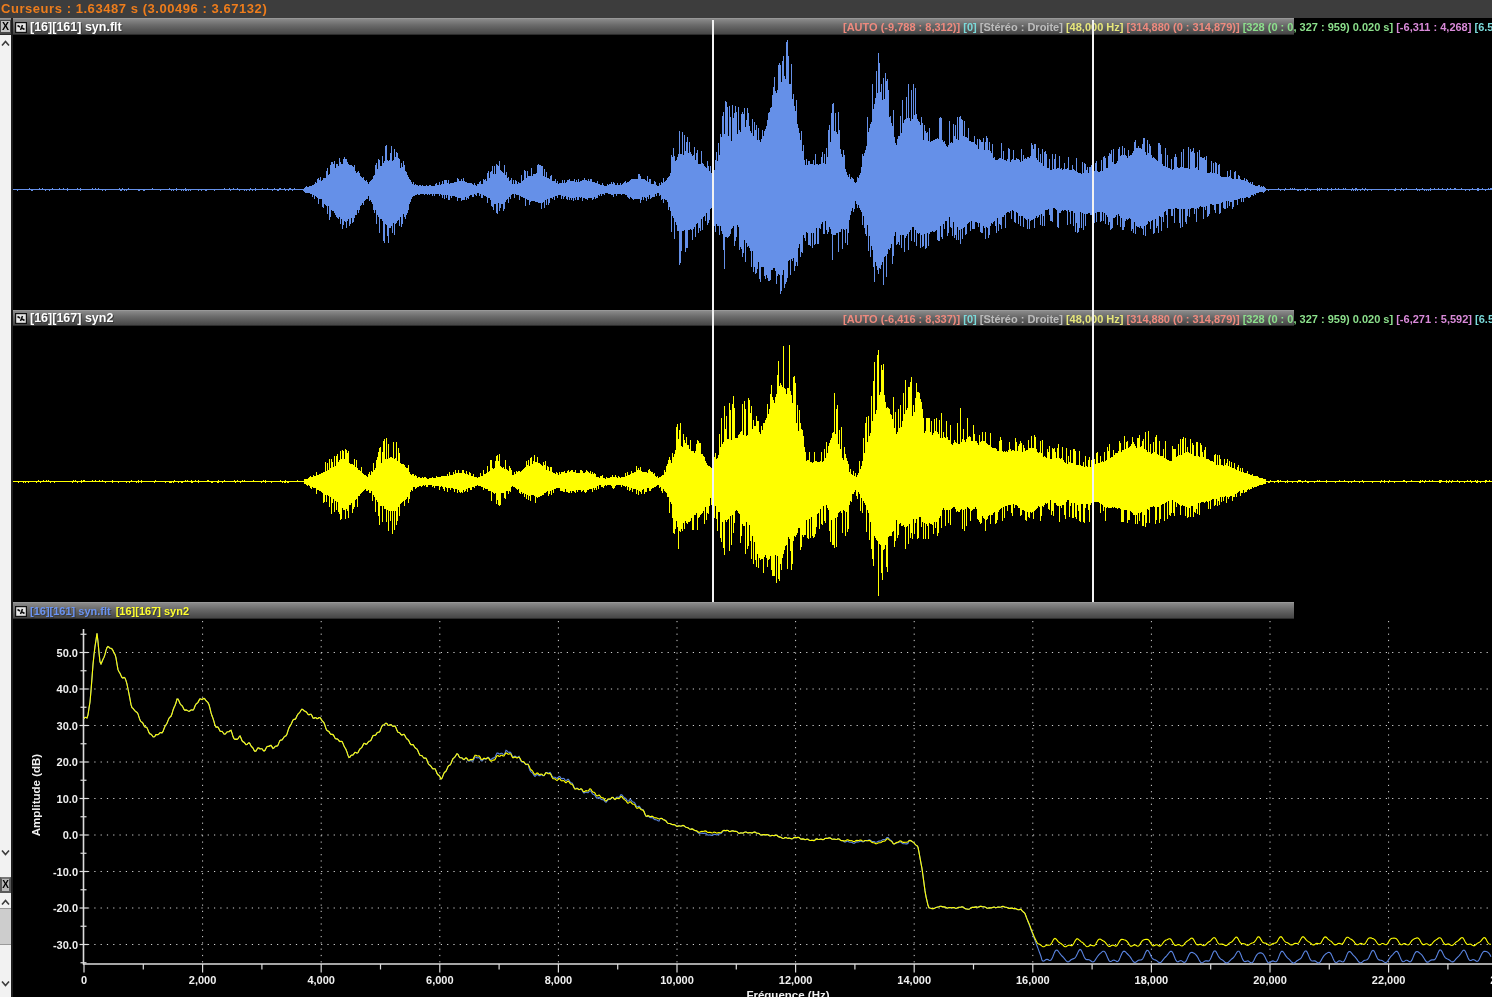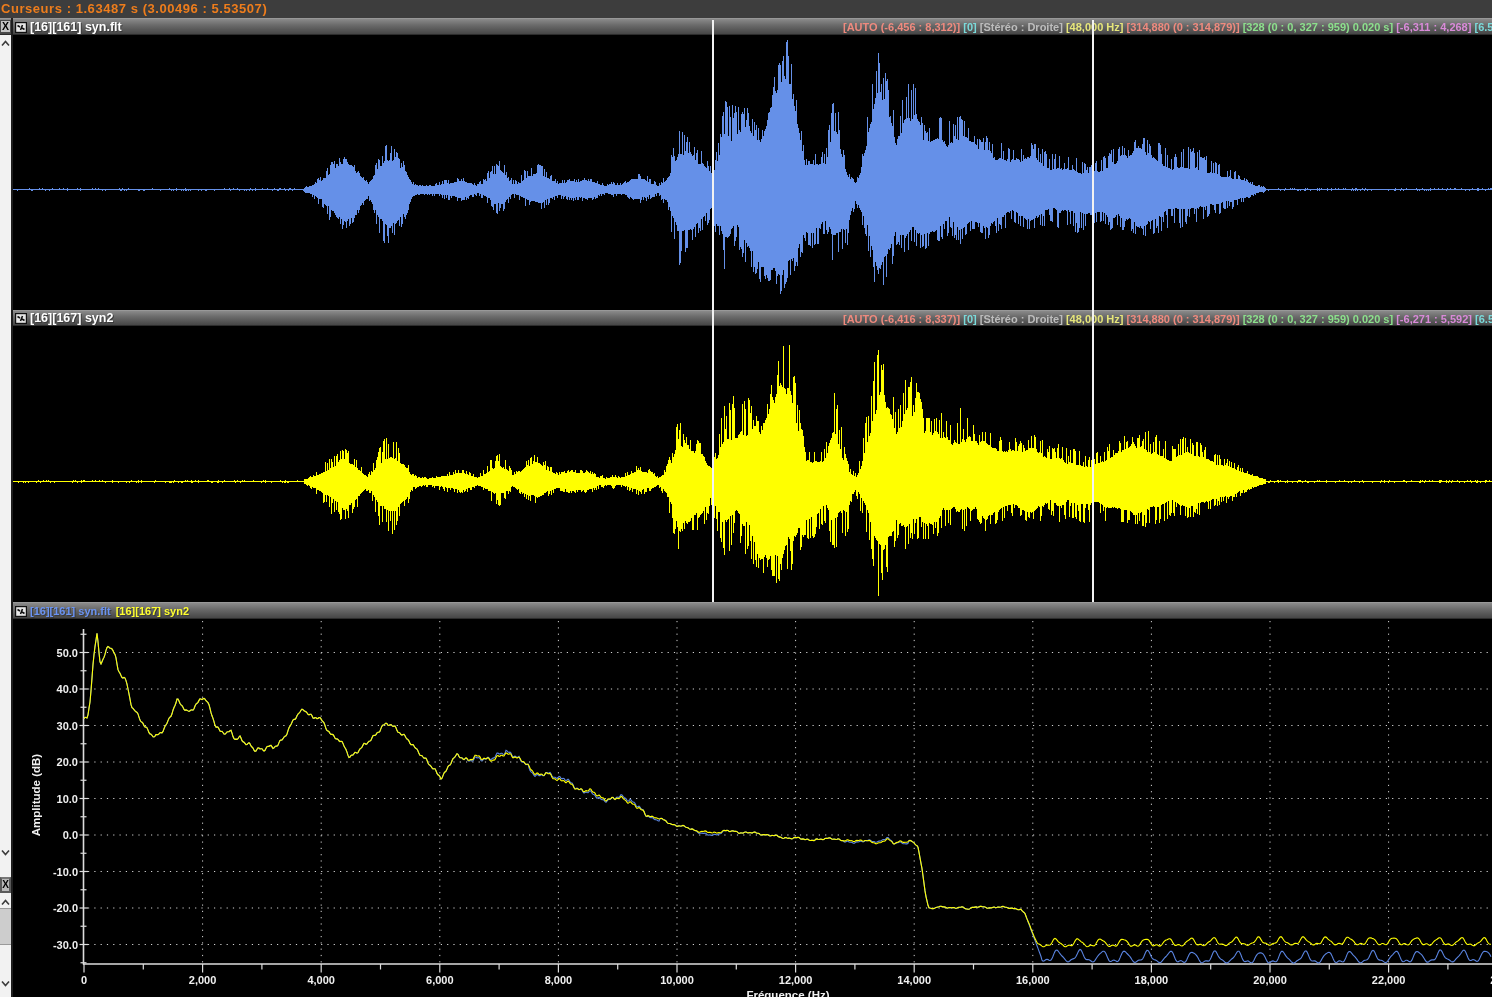--- a/index.html
+++ b/index.html
@@ -1,18 +1,18 @@
 <!DOCTYPE html>
 <html><head><meta charset="utf-8"><style>
 html,body{margin:0;padding:0;background:#000;}
 #scene{position:relative;width:1492px;height:997px;overflow:hidden;background:#000;
   font-family:"Liberation Sans",sans-serif;}
 .topbar{position:absolute;left:0;top:0;width:1492px;height:18px;background:#3d3d3d;
   color:#ee7d1c;font-size:13px;font-weight:bold;letter-spacing:0.55px;line-height:18px;white-space:nowrap;}
-.tbar{position:absolute;left:13px;width:1479px;
+.tbar{position:absolute;left:13px;width:1281px;
   background:linear-gradient(#8a8a8a,#6b6b6b 40%,#585858 70%,#464646);
   border-top:1px solid #989898;border-bottom:1px solid #2c2c2c;box-sizing:border-box;}
 .t1{top:18px;height:17px;}
 .t2{top:310px;height:16px;}
 .t3{top:602px;height:17px;}
 .ttext{position:absolute;left:2px;top:0;bottom:0;display:flex;align-items:center;
   color:#fff;font-size:12.5px;font-weight:bold;white-space:nowrap;text-shadow:1px 1px 0 #3a3a3a;}
 .ic{display:inline-block;margin-right:3px;position:relative;top:0.5px;line-height:0;}
 .info{position:absolute;left:830px;top:0;height:100%;line-height:16px;
   font-size:11px;font-weight:bold;white-space:nowrap;letter-spacing:0;}
@@ -31,29 +31,29 @@
 .thumb{position:absolute;left:0;top:908px;width:11px;height:37px;background:#cdcdcd;
   border-top:1px solid #9a9a9a;border-bottom:1px solid #9a9a9a;box-sizing:border-box;}
 .cursor{position:absolute;top:20px;width:2px;height:582px;background:#f2f2f2;}
 .gd{stroke:#d2d2d2;stroke-width:1;stroke-dasharray:1.2 5.1;}
 .ax{stroke:#dcdcdc;stroke-width:1.6;}
 .tk{stroke:#dcdcdc;stroke-width:1.2;}
 .lb{fill:#f0f0f0;font-size:11px;font-weight:bold;font-family:"Liberation Sans",sans-serif;}
 .lb2{fill:#f0f0f0;font-size:11.5px;font-weight:bold;font-family:"Liberation Sans",sans-serif;}
 </style></head><body>
 <div id="scene">
-  <div class="topbar"><span style="margin-left:1px">Curseurs : 1.63487 s (3.00496 : 5.53507)</span></div>
+  <div class="topbar"><span style="margin-left:1px">Curseurs : 1.63487 s (3.00496 : 3.67132)</span></div>
 
   <div style="position:absolute;left:0;top:18px;width:14px;height:17px;background:linear-gradient(#8a8a8a,#6b6b6b 40%,#585858 70%,#464646);border-top:1px solid #989898;border-bottom:1px solid #2c2c2c;box-sizing:border-box;"></div>
   <div class="tbar t1">
     <div class="ttext"><span class="ic"><svg width="12" height="11" viewBox="0 0 12 11">
             <rect x="0.5" y="0.5" width="11" height="10" fill="#e8e8e8" stroke="#111" stroke-width="1.4"></rect>
             <path d="M2.5 3.5 L5 5 M7 6 L9.5 7.5 M5.5 8 L7.5 3" stroke="#111" stroke-width="1.6" fill="none"></path>
           </svg></span>[16][161] syn.flt</div>
-    <div class="info"><span class="sal">[AUTO (-6,456 : 8,312)]</span> <span class="cyn">[0]</span> <span class="gry">[Stéréo : Droite]</span> <span class="yel">[48,000 Hz]</span> <span class="sal">[314,880 (0 : 314,879)]</span> <span class="grn">[328 (0 : 0, 327 : 959) 0.020 s]</span> <span class="mag">[-6,311 : 4,268]</span> <span class="cyn">[6.560 s]</span></div>
+    <div class="info"><span class="sal">[AUTO (-9,788 : 8,312)]</span> <span class="cyn">[0]</span> <span class="gry">[Stéréo : Droite]</span> <span class="yel">[48,000 Hz]</span> <span class="sal">[314,880 (0 : 314,879)]</span> <span class="grn">[328 (0 : 0, 327 : 959) 0.020 s]</span> <span class="mag">[-6,311 : 4,268]</span> <span class="cyn">[6.560 s]</span></div>
   </div>
   <div class="panel" style="top:35px;height:275px;">
     <svg width="1479" height="275" viewBox="13 0 1479 275" shape-rendering="crispEdges">
       <path d="M13 154V155M14 154V155M15 154V155M16 154V155M17 154V156M18 154V155M19 154V155M20 154V155M21 154V155M22 154V155M23 154V155M24 154V155M25 154V155M26 154V155M27 154V155M28 154V155M29 153V155M30 154V155M31 154V156M32 154V156M33 154V155M34 154V155M35 154V155M36 154V155M37 154V155M38 154V155M39 153V155M40 154V155M41 154V155M42 153V155M43 154V155M44 154V155M45 154V156M46 154V155M47 154V155M48 154V155M49 154V156M50 154V155M51 154V155M52 153V155M53 154V155M54 154V155M55 154V155M56 154V155M57 154V155M58 154V155M59 153V155M60 154V155M61 154V155M62 154V155M63 153V155M64 154V155M65 154V155M66 154V155M67 153V156M68 154V155M69 154V155M70 154V155M71 154V155M72 154V155M73 154V155M74 154V155M75 154V155M76 154V155M77 153V155M78 154V155M79 154V155M80 153V156M81 154V155M82 154V155M83 154V155M84 154V155M85 154V155M86 154V155M87 154V155M88 154V155M89 154V155M90 154V155M91 154V155M92 153V155M93 154V155M94 154V155M95 153V155M96 154V155M97 154V155M98 153V155M99 154V155M100 154V155M101 154V155M102 154V156M103 154V155M104 154V155M105 154V156M106 154V155M107 154V155M108 154V155M109 154V155M110 154V155M111 154V155M112 154V155M113 154V155M114 154V155M115 154V155M116 154V155M117 154V155M118 154V155M119 153V155M120 154V156M121 154V156M122 153V155M123 154V155M124 154V156M125 154V155M126 154V156M127 154V155M128 153V155M129 154V155M130 154V155M131 154V155M132 154V155M133 154V155M134 154V155M135 154V155M136 154V155M137 154V155M138 154V156M139 154V156M140 154V155M141 154V155M142 154V155M143 154V156M144 154V156M145 154V155M146 154V155M147 154V155M148 154V155M149 154V155M150 154V155M151 154V155M152 153V155M153 154V155M154 154V155M155 154V155M156 154V155M157 154V155M158 154V155M159 154V155M160 154V156M161 154V155M162 154V155M163 154V155M164 154V155M165 154V155M166 154V155M167 154V155M168 154V155M169 153V155M170 154V155M171 154V156M172 154V155M173 154V156M174 154V155M175 154V155M176 153V156M177 154V155M178 154V155M179 154V155M180 154V155M181 154V156M182 154V155M183 154V156M184 154V155M185 153V156M186 154V156M187 154V155M188 154V156M189 154V155M190 154V156M191 154V155M192 154V155M193 154V155M194 154V155M195 154V155M196 154V155M197 154V155M198 154V156M199 154V155M200 154V155M201 154V156M202 154V155M203 154V155M204 154V155M205 154V156M206 154V156M207 154V155M208 154V155M209 154V155M210 154V155M211 154V155M212 154V155M213 154V155M214 154V156M215 154V155M216 154V155M217 154V155M218 154V155M219 154V155M220 154V155M221 154V155M222 154V155M223 154V155M224 153V155M225 154V155M226 154V155M227 154V155M228 154V155M229 153V155M230 154V156M231 154V155M232 154V155M233 153V155M234 154V155M235 154V155M236 154V155M237 153V155M238 154V155M239 154V156M240 154V155M241 154V155M242 154V155M243 154V155M244 154V156M245 154V155M246 154V156M247 154V155M248 154V155M249 154V156M250 153V155M251 154V155M252 154V156M253 154V155M254 154V155M255 153V156M256 154V155M257 154V155M258 154V155M259 154V155M260 154V155M261 154V155M262 153V155M263 154V155M264 154V155M265 154V155M266 154V155M267 153V155M268 154V155M269 154V155M270 154V155M271 154V155M272 154V156M273 154V155M274 153V155M275 154V155M276 154V155M277 154V156M278 154V156M279 153V155M280 153V155M281 154V155M282 154V155M283 154V155M284 153V155M285 154V156M286 154V155M287 154V155M288 154V156M289 153V155M290 153V155M291 154V155M292 154V156M293 154V155M294 153V155M295 154V155M296 154V155M297 154V155M298 154V155M299 154V155M300 154V155M301 154V155M302 154V155M303 154V156M304 153V157M305 152V158M306 151V158M307 152V158M308 152V158M309 151V158M310 151V159M311 151V159M312 150V162M313 150V160M314 149V164M315 147V161M316 148V162M317 144V163M318 143V169M319 145V164M320 142V164M321 146V164M322 145V172M323 143V173M324 143V169M325 143V170M326 136V171M327 133V179M328 140V171M329 139V185M330 130V182M331 127V175M332 127V176M333 129V176M334 126V178M335 133V180M336 129V182M337 129V183M338 131V184M339 123V182M340 127V189M341 129V184M342 129V194M343 124V190M344 122V186M345 124V187M346 124V193M347 127V186M348 129V184M349 130V191M350 130V189M351 130V183M352 131V188M353 132V187M354 130V183M355 136V180M356 138V180M357 137V175M358 136V178M359 138V175M360 141V171M361 142V170M362 143V168M363 142V170M364 145V166M365 146V165M366 145V164M367 147V164M368 149V161M369 147V166M370 146V165M371 145V167M372 144V169M373 141V175M374 140V178M375 130V175M376 128V189M377 134V180M378 124V182M379 125V198M380 131V184M381 131V184M382 121V186M383 128V206M384 126V208M385 111V189M386 110V190M387 125V201M388 126V208M389 125V193M390 118V193M391 111V191M392 126V198M393 125V188M394 114V200M395 122V189M396 117V188M397 118V186M398 123V185M399 124V191M400 133V182M401 128V192M402 132V189M403 126V179M404 130V182M405 136V184M406 137V180M407 140V178M408 142V175M409 144V169M410 145V167M411 147V164M412 149V162M413 147V161M414 150V161M415 149V160M416 150V160M417 150V159M418 151V160M419 150V160M420 150V159M421 151V159M422 150V159M423 151V159M424 151V160M425 151V159M426 150V159M427 151V160M428 151V159M429 150V160M430 150V159M431 151V159M432 151V161M433 151V159M434 151V161M435 149V159M436 148V159M437 150V159M438 150V159M439 147V161M440 150V159M441 149V160M442 146V163M443 149V160M444 145V164M445 145V160M446 145V163M447 148V160M448 145V165M449 149V165M450 148V161M451 148V163M452 148V161M453 148V161M454 147V161M455 147V162M456 147V162M457 143V166M458 144V163M459 146V163M460 146V163M461 144V166M462 146V165M463 143V165M464 146V165M465 147V162M466 147V165M467 148V163M468 148V164M469 148V161M470 148V160M471 148V160M472 149V162M473 150V162M474 148V159M475 150V160M476 151V161M477 149V158M478 149V158M479 147V161M480 146V159M481 149V163M482 149V163M483 144V160M484 145V161M485 144V161M486 146V162M487 138V168M488 136V163M489 143V163M490 137V165M491 136V171M492 131V172M493 139V175M494 131V169M495 139V169M496 129V178M497 130V179M498 131V168M499 126V176M500 135V173M501 136V169M502 137V169M503 138V176M504 130V174M505 140V167M506 137V165M507 143V164M508 142V168M509 146V162M510 145V164M511 143V160M512 149V159M513 145V159M514 149V163M515 145V159M516 146V160M517 149V160M518 147V160M519 148V165M520 148V161M521 140V162M522 146V162M523 145V163M524 135V163M525 136V171M526 143V164M527 136V165M528 141V165M529 141V170M530 141V167M531 133V166M532 141V166M533 139V166M534 139V166M535 139V167M536 138V167M537 130V167M538 129V168M539 130V168M540 130V168M541 131V174M542 131V168M543 141V167M544 134V173M545 142V165M546 137V170M547 143V164M548 143V170M549 144V168M550 141V163M551 140V163M552 146V164M553 146V162M554 146V165M555 144V161M556 148V161M557 146V163M558 149V160M559 148V160M560 148V160M561 148V164M562 145V161M563 148V164M564 145V162M565 148V161M566 147V164M567 145V165M568 145V162M569 144V165M570 146V163M571 146V165M572 146V163M573 146V166M574 144V163M575 147V165M576 145V162M577 147V165M578 144V165M579 147V162M580 146V163M581 146V162M582 145V166M583 145V163M584 143V163M585 145V164M586 145V164M587 146V165M588 144V163M589 146V163M590 144V163M591 144V163M592 147V165M593 147V164M594 147V162M595 148V164M596 148V163M597 146V163M598 149V160M599 149V161M600 150V159M601 150V161M602 148V159M603 150V159M604 151V160M605 151V158M606 151V158M607 149V158M608 150V159M609 149V159M610 149V159M611 147V160M612 149V160M613 147V162M614 148V159M615 150V159M616 150V161M617 148V159M618 150V159M619 150V159M620 148V159M621 150V160M622 149V159M623 148V159M624 147V159M625 146V160M626 148V160M627 147V162M628 147V163M629 146V164M630 145V162M631 144V163M632 144V164M633 144V165M634 144V164M635 144V164M636 144V164M637 144V164M638 139V164M639 139V164M640 141V168M641 144V165M642 144V162M643 144V165M644 144V162M645 145V163M646 146V166M647 141V162M648 147V164M649 144V160M650 144V164M651 149V163M652 149V162M653 149V162M654 146V162M655 147V159M656 150V161M657 151V158M658 151V158M659 148V161M660 150V160M661 147V165M662 148V164M663 143V168M664 147V164M665 146V165M666 145V165M667 143V167M668 142V175M669 141V172M670 138V176M671 120V197M672 122V181M673 113V183M674 121V204M675 126V187M676 125V190M677 122V196M678 119V196M679 96V230M680 119V228M681 119V216M682 97V196M683 120V196M684 100V195M685 116V217M686 107V213M687 102V213M688 118V195M689 107V195M690 117V194M691 119V195M692 121V205M693 120V194M694 112V192M695 125V202M696 118V189M697 115V188M698 129V198M699 129V193M700 129V196M701 116V184M702 128V195M703 129V182M704 131V181M705 132V186M706 133V178M707 126V190M708 131V188M709 136V185M710 131V174M711 138V173M712 133V177M713 136V190M714 135V191M715 125V197M716 117V189M717 126V191M718 108V191M719 120V200M720 99V191M721 102V196M722 81V199M723 77V215M724 99V234M725 66V202M726 67V202M727 72V203M728 101V202M729 71V201M730 82V199M731 106V194M732 70V193M733 83V191M734 78V211M735 71V206M736 77V202M737 99V190M738 72V192M739 95V215M740 97V212M741 79V214M742 77V222M743 79V218M744 73V205M745 92V227M746 85V208M747 73V212M748 78V211M749 91V213M750 96V216M751 98V232M752 84V216M753 101V237M754 87V232M755 95V239M756 90V238M757 105V234M758 93V227M759 105V244M760 107V247M761 104V232M762 95V232M763 101V232M764 96V241M765 94V244M766 91V240M767 85V243M768 78V246M769 77V246M770 73V245M771 72V235M772 60V235M773 52V233M774 42V233M775 56V236M776 58V249M777 55V241M778 30V239M779 28V240M780 30V259M781 47V256M782 26V240M783 21V235M784 41V253M785 44V249M786 7V247M787 5V243M788 21V226M789 49V225M790 49V240M791 29V224M792 64V226M793 59V223M794 71V236M795 76V231M796 65V227M797 89V231M798 93V213M799 98V209M800 105V222M801 96V217M802 116V218M803 110V200M804 125V203M805 130V206M806 124V197M807 130V198M808 126V210M809 126V210M810 129V211M811 129V198M812 129V213M813 125V198M814 130V210M815 119V209M816 129V193M817 129V209M818 130V209M819 129V193M820 129V194M821 122V189M822 117V187M823 128V199M824 119V199M825 129V186M826 113V195M827 122V199M828 95V197M829 90V192M830 107V194M831 78V199M832 69V225M833 68V200M834 96V200M835 78V200M836 97V198M837 99V198M838 77V217M839 95V197M840 114V197M841 119V194M842 122V214M843 115V194M844 120V195M845 134V208M846 137V194M847 140V210M848 142V198M849 139V185M850 144V180M851 142V176M852 143V173M853 144V177M854 147V174M855 148V166M856 147V169M857 142V173M858 143V170M859 140V173M860 138V175M861 132V177M862 119V190M863 121V181M864 118V193M865 115V199M866 111V201M867 82V190M868 97V216M869 93V201M870 89V222M871 87V211M872 49V215M873 74V232M874 69V247M875 63V227M876 36V231M877 58V235M878 18V239M879 28V233M880 57V234M881 49V230M882 65V227M883 43V250M884 64V222M885 38V221M886 46V242M887 44V219M888 55V214M889 82V215M890 81V213M891 88V209M892 91V229M893 75V221M894 102V201M895 108V197M896 110V210M897 104V209M898 101V207M899 101V210M900 81V200M901 98V213M902 65V200M903 88V200M904 85V217M905 84V203M906 62V201M907 83V199M908 49V215M909 83V197M910 86V195M911 55V206M912 84V192M913 49V192M914 80V207M915 53V195M916 79V211M917 84V198M918 86V199M919 87V198M920 90V213M921 82V200M922 88V212M923 105V211M924 90V199M925 96V214M926 98V213M927 97V198M928 106V211M929 93V199M930 107V197M931 106V197M932 106V196M933 105V197M934 105V197M935 104V196M936 104V195M937 103V205M938 104V206M939 83V206M940 82V191M941 83V202M942 105V204M943 107V189M944 106V194M945 109V186M946 111V186M947 112V201M948 110V198M949 86V182M950 108V192M951 107V193M952 108V201M953 89V187M954 101V203M955 90V200M956 104V205M957 82V192M958 105V205M959 82V195M960 81V209M961 84V194M962 85V204M963 101V193M964 86V192M965 102V200M966 102V199M967 103V189M968 93V188M969 106V187M970 106V196M971 107V186M972 107V194M973 107V194M974 101V194M975 109V187M976 110V187M977 104V188M978 114V192M979 104V188M980 105V197M981 107V198M982 107V198M983 103V191M984 115V193M985 107V204M986 101V192M987 103V193M988 115V203M989 107V200M990 116V191M991 118V188M992 109V189M993 123V187M994 122V186M995 125V191M996 125V198M997 125V183M998 124V196M999 123V189M1000 123V190M1001 108V194M1002 124V182M1003 116V182M1004 125V180M1005 125V193M1006 126V178M1007 124V177M1008 113V177M1009 114V178M1010 127V176M1011 125V184M1012 124V175M1013 115V176M1014 125V187M1015 125V188M1016 123V177M1017 124V178M1018 124V189M1019 125V181M1020 127V191M1021 114V181M1022 126V181M1023 120V192M1024 124V183M1025 123V184M1026 124V185M1027 122V194M1028 122V184M1029 123V194M1030 121V186M1031 108V185M1032 110V185M1033 114V184M1034 109V193M1035 109V183M1036 123V181M1037 125V183M1038 113V182M1039 127V180M1040 119V190M1041 128V179M1042 114V191M1043 131V181M1044 117V191M1045 116V175M1046 119V175M1047 133V175M1048 133V174M1049 124V180M1050 135V186M1051 135V186M1052 119V187M1053 134V173M1054 124V173M1055 119V174M1056 134V175M1057 133V192M1058 133V193M1059 121V178M1060 134V178M1061 133V176M1062 135V175M1063 134V176M1064 128V175M1065 134V175M1066 134V176M1067 133V190M1068 122V175M1069 135V177M1070 135V189M1071 135V176M1072 130V176M1073 134V191M1074 135V178M1075 136V197M1076 123V188M1077 137V198M1078 138V197M1079 138V193M1080 138V177M1081 139V193M1082 127V178M1083 138V195M1084 128V179M1085 129V191M1086 135V179M1087 132V179M1088 138V178M1089 132V178M1090 132V180M1091 130V180M1092 137V180M1093 136V180M1094 136V188M1095 128V178M1096 126V187M1097 136V177M1098 137V177M1099 137V177M1100 136V187M1101 125V186M1102 136V177M1103 122V186M1104 121V178M1105 123V189M1106 133V180M1107 133V182M1108 121V190M1109 118V187M1110 119V195M1111 115V194M1112 127V193M1113 114V183M1114 129V183M1115 129V182M1116 128V180M1117 126V190M1118 114V179M1119 112V181M1120 121V192M1121 120V183M1122 111V195M1123 120V195M1124 113V192M1125 120V186M1126 121V184M1127 123V185M1128 115V184M1129 121V183M1130 120V184M1131 120V196M1132 118V194M1133 116V198M1134 107V187M1135 105V199M1136 113V191M1137 113V192M1138 111V192M1139 113V193M1140 113V191M1141 114V193M1142 109V194M1143 103V200M1144 103V191M1145 117V201M1146 120V190M1147 105V189M1148 118V186M1149 109V187M1150 111V194M1151 120V186M1152 123V185M1153 122V199M1154 123V198M1155 124V184M1156 125V193M1157 126V191M1158 108V198M1159 108V181M1160 110V182M1161 119V196M1162 129V182M1163 131V187M1164 131V177M1165 113V176M1166 132V180M1167 120V193M1168 133V174M1169 133V174M1170 134V174M1171 124V181M1172 135V181M1173 134V174M1174 122V188M1175 119V173M1176 122V173M1177 132V174M1178 133V174M1179 133V188M1180 132V193M1181 117V174M1182 132V192M1183 114V174M1184 133V174M1185 133V187M1186 133V189M1187 133V181M1188 112V174M1189 134V182M1190 114V174M1191 117V173M1192 116V173M1193 113V173M1194 118V179M1195 133V174M1196 132V187M1197 117V173M1198 135V174M1199 115V172M1200 122V171M1201 122V172M1202 123V172M1203 123V184M1204 122V172M1205 125V175M1206 121V171M1207 138V182M1208 138V181M1209 138V179M1210 137V169M1211 126V169M1212 138V170M1213 128V170M1214 138V175M1215 127V178M1216 128V169M1217 139V169M1218 130V169M1219 129V179M1220 141V178M1221 142V168M1222 142V167M1223 142V173M1224 142V174M1225 142V174M1226 142V166M1227 136V173M1228 142V166M1229 141V171M1230 135V167M1231 143V167M1232 144V174M1233 144V172M1234 137V165M1235 136V165M1236 144V165M1237 144V170M1238 140V164M1239 141V164M1240 144V163M1241 145V167M1242 145V163M1243 145V167M1244 143V163M1245 146V163M1246 144V162M1247 145V162M1248 147V163M1249 148V163M1250 147V162M1251 149V160M1252 147V160M1253 150V161M1254 150V159M1255 151V160M1256 151V158M1257 151V158M1258 150V158M1259 150V157M1260 152V157M1261 151V157M1262 152V157M1263 151V158M1264 152V157M1265 153V156M1266 154V155M1267 154V155M1268 154V156M1269 154V155M1270 154V155M1271 154V155M1272 154V155M1273 154V155M1274 154V155M1275 154V155M1276 154V155M1277 154V155M1278 153V155M1279 154V155M1280 154V156M1281 154V155M1282 154V155M1283 154V155M1284 154V156M1285 153V155M1286 154V155M1287 154V155M1288 154V155M1289 154V155M1290 153V155M1291 154V155M1292 153V155M1293 154V155M1294 153V155M1295 154V155M1296 154V155M1297 154V156M1298 154V156M1299 154V155M1300 154V156M1301 154V155M1302 154V155M1303 154V155M1304 154V156M1305 153V156M1306 154V155M1307 153V155M1308 154V155M1309 154V155M1310 154V156M1311 154V155M1312 154V155M1313 154V155M1314 154V155M1315 154V155M1316 154V155M1317 153V156M1318 154V155M1319 153V156M1320 154V155M1321 153V155M1322 154V155M1323 154V155M1324 154V155M1325 154V155M1326 154V155M1327 153V156M1328 154V155M1329 154V155M1330 154V155M1331 153V156M1332 154V155M1333 154V155M1334 154V155M1335 153V155M1336 154V155M1337 154V155M1338 153V155M1339 154V155M1340 154V155M1341 154V155M1342 154V155M1343 153V155M1344 154V155M1345 153V155M1346 154V155M1347 154V155M1348 154V155M1349 154V155M1350 154V155M1351 154V156M1352 153V155M1353 154V156M1354 154V155M1355 153V156M1356 153V155M1357 154V156M1358 154V155M1359 154V155M1360 154V156M1361 154V155M1362 153V155M1363 154V155M1364 154V156M1365 153V155M1366 154V155M1367 154V156M1368 154V155M1369 154V155M1370 154V155M1371 154V156M1372 154V155M1373 154V155M1374 154V155M1375 154V155M1376 154V155M1377 154V155M1378 154V155M1379 154V155M1380 154V155M1381 154V155M1382 154V155M1383 154V155M1384 154V155M1385 154V155M1386 154V155M1387 154V155M1388 154V156M1389 154V155M1390 154V155M1391 154V155M1392 154V155M1393 154V155M1394 154V156M1395 153V156M1396 154V155M1397 154V155M1398 154V155M1399 154V155M1400 154V156M1401 153V155M1402 154V155M1403 154V156M1404 154V155M1405 154V155M1406 153V155M1407 154V155M1408 154V155M1409 154V155M1410 154V155M1411 154V155M1412 154V155M1413 154V155M1414 154V155M1415 154V155M1416 153V155M1417 154V156M1418 154V155M1419 154V156M1420 154V155M1421 154V155M1422 153V155M1423 154V155M1424 154V156M1425 154V155M1426 154V156M1427 154V155M1428 154V156M1429 154V155M1430 153V156M1431 154V155M1432 154V155M1433 154V155M1434 153V155M1435 154V155M1436 154V155M1437 154V155M1438 153V155M1439 154V155M1440 154V155M1441 154V155M1442 153V155M1443 154V155M1444 154V155M1445 154V155M1446 154V156M1447 153V155M1448 154V155M1449 154V155M1450 153V155M1451 154V155M1452 154V155M1453 154V155M1454 153V155M1455 153V155M1456 154V155M1457 154V155M1458 154V155M1459 154V155M1460 154V155M1461 153V155M1462 154V155M1463 154V155M1464 154V155M1465 154V156M1466 154V155M1467 154V155M1468 154V155M1469 154V156M1470 154V155M1471 154V155M1472 153V155M1473 154V155M1474 154V155M1475 154V155M1476 154V155M1477 153V156M1478 153V156M1479 154V155M1480 154V155M1481 154V155M1482 153V155M1483 154V155M1484 154V155M1485 154V156M1486 154V155M1487 154V155M1488 153V155M1489 154V155M1490 153V155M1491 153V155" stroke="#6590e8" stroke-width="1" fill="none"></path>
     </svg>
   </div>
 
   <div class="tbar t2">
     <div class="ttext"><span class="ic"><svg width="12" height="11" viewBox="0 0 12 11">
             <rect x="0.5" y="0.5" width="11" height="10" fill="#e8e8e8" stroke="#111" stroke-width="1.4"></rect>

